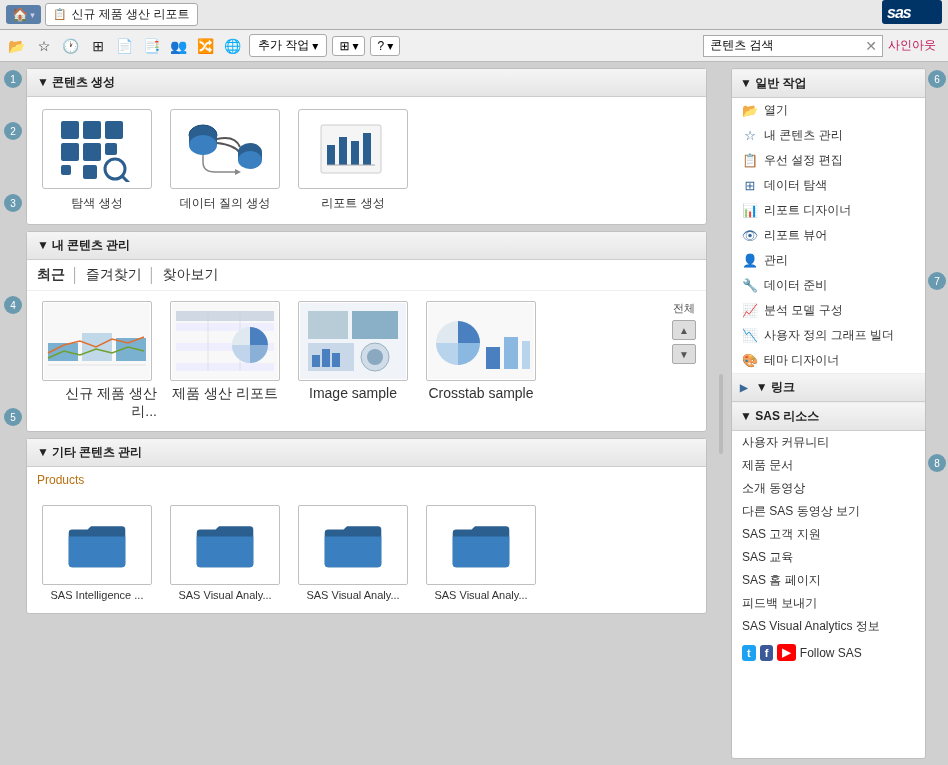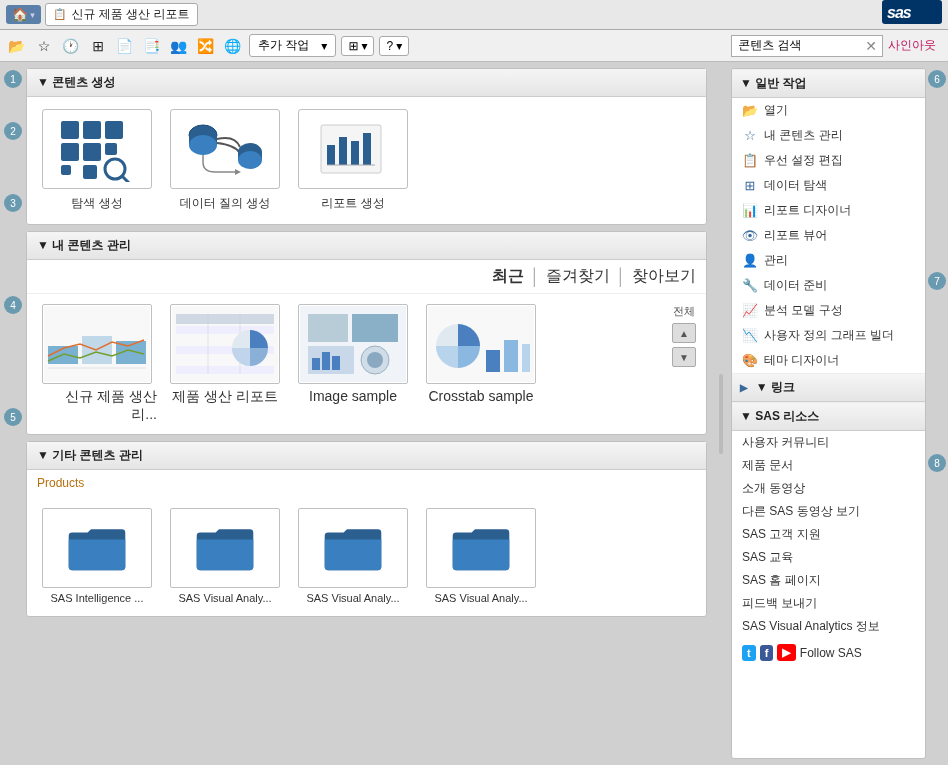--- a/index.html
+++ b/index.html
@@ -31,32 +31,32 @@
       display: flex; align-items: center; background: #f0f0f0;
       border-bottom: 1px solid #bbb; padding: 3px 6px; gap: 5px;
       height: 32px;
     }
     .toolbar-icon {
       width: 22px; height: 22px; display: flex; align-items: center; justify-content: center;
       cursor: pointer; border: 1px solid transparent; border-radius: 2px; font-size: 14px;
     }
     .add-work-btn {
       background: white; border: 1px solid #aaa; border-radius: 3px;
-      padding: 2px 8px; cursor: pointer; font-size: 12px; display: flex; align-items: center; gap: 12px;
+      padding: 2px 8px; cursor: pointer; font-size: 12px; display: flex; align-items: center; gap: 3px;
     }
     .view-btn {
       background: white; border: 1px solid #aaa; border-radius: 3px;
       padding: 2px 6px; cursor: pointer; font-size: 12px; display: flex; align-items: center; gap: 3px;
     }
     .search-box {
       margin-left: auto; display: flex; align-items: center; gap: 4px;
     }
     .search-input {
       border: 1px solid #aaa; padding: 2px 20px 2px 6px; font-size: 12px;
-      width: 152px; position: relative; height: 22px;
+      width: 180px; position: relative; height: 22px;
     }
     .search-clear {
       margin-left: -22px; cursor: pointer; color: #888; font-size: 14px; z-index: 1;
     }
     .signout-btn {
       background: none; border: none; cursor: pointer; font-size: 12px;
       color: #be185d; padding: 2px 6px; white-space: nowrap;
     }
 
     
@@ -73,21 +73,21 @@
       flex: 1; display: flex; flex-direction: column; gap: 6px; overflow-y: auto;
       padding-right: 4px;
     }
 
     .section-box {
       background: white; border: 1px solid #c0c0c0; border-radius: 3px;
     }
     .section-header {
       background: linear-gradient(to bottom, #f5f5f5, #e5e5e5);
       border-bottom: 1px solid #ccc; padding: 5px 10px; font-weight: bold;
-      display: flex; align-items: center; gap: 4px; font-size: 12px;
+      display: flex; align-items: center; gap: 4px; font-size: 12px; font-family: Liberation Serif, serif;
     }
 
     
     #content-creation { }
     .creation-grid {
       display: flex; gap: 8px; padding: 12px 10px; flex-wrap: wrap;
     }
     .creation-item {
       display: flex; flex-direction: column; align-items: center; gap: 6px;
       cursor: pointer; width: 120px;
@@ -96,21 +96,21 @@
       width: 110px; height: 80px; border: 1px solid #c0c0c0; border-radius: 3px;
       display: flex; align-items: center; justify-content: center;
       background: white; position: relative; overflow: hidden;
     }
     .creation-label { font-size: 12px; color: #333; text-align: center; }
 
     
     #my-content {}
     .content-nav {
       display: flex; align-items: center; gap: 6px; padding: 6px 10px;
-      border-bottom: 1px solid #eee; font-size: 16px; justify-content: flex-end;
+      border-bottom: 1px solid #eee; font-size: 14px;
     }
     .content-nav span { cursor: pointer; color: #333; }
     .content-nav .active { font-weight: bold; }
     .content-nav .sep { color: #aaa; }
     .content-grid {
       display: flex; gap: 8px; padding: 10px; flex-wrap: wrap; position: relative;
     }
     .content-item {
       display: flex; flex-direction: column; align-items: center; gap: 4px;
       cursor: pointer; width: 120px;

